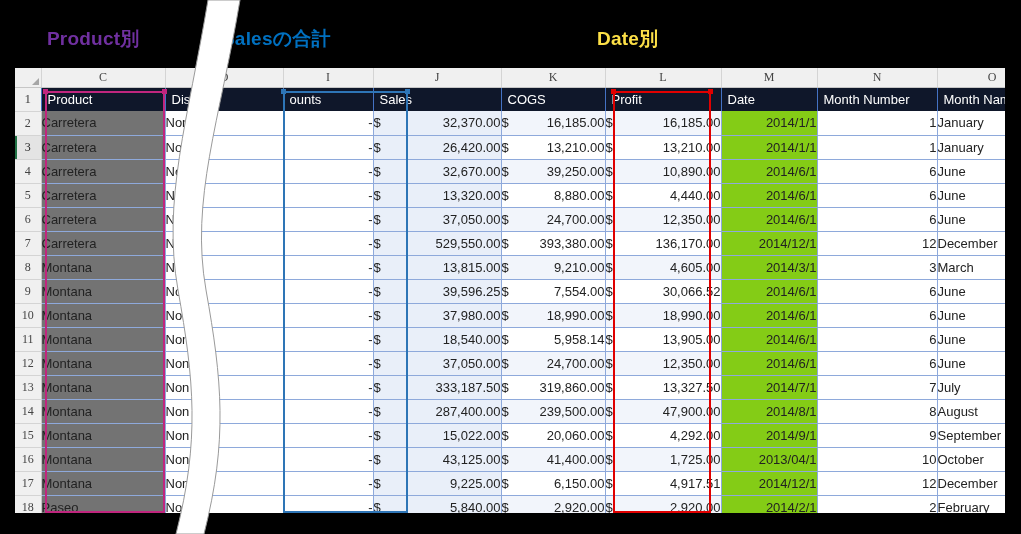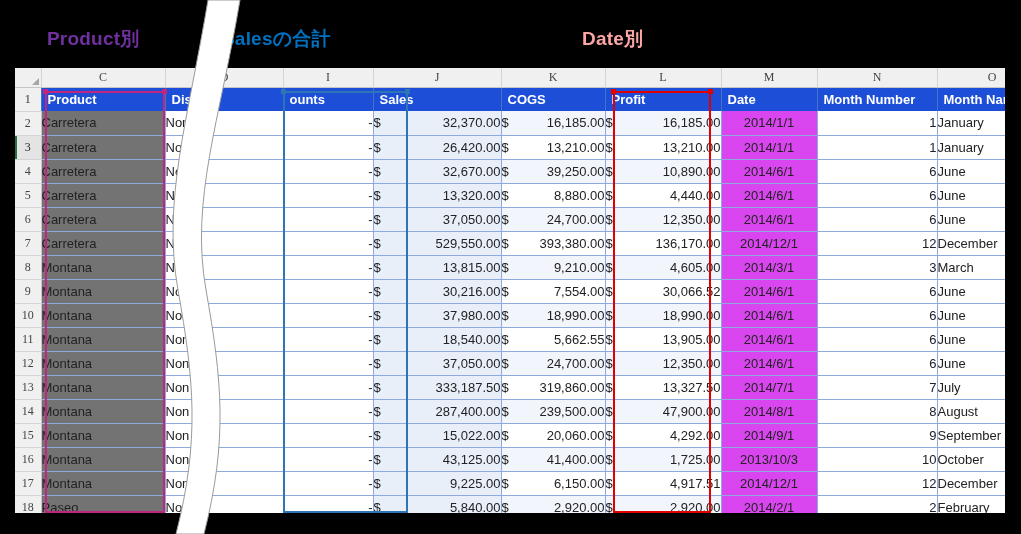--- a/index.html
+++ b/index.html
@@ -15,21 +15,21 @@
   .callout {
     position:absolute;
     font-weight:bold;
     font-size:19px;
     letter-spacing:.2px;
     white-space:nowrap;
     font-family:"Liberation Sans", sans-serif;
   }
   #callout-product { left:47px;  top:26px; color:#7030A0; }
   #callout-sales   { left:222px; top:26px; color:#0070C0; }
-  #callout-date    { left:582px; top:26px; color:#fca5a5; }
+  #callout-date    { left:597px; top:26px; color:#fde047; }
 
   
   .sheet {
     position:absolute;
     left:15px; top:68px;
     width:990px; height:445px;
     background:#ffffff;
     overflow:hidden;
     z-index:10;
   }
@@ -71,23 +71,23 @@
     color:#444;
     font-family:"Liberation Serif", serif;
     height:24px;
   }
   td.rowno.sel { background:#e4e4e4; color:#222; }
   td.rowno.sel-green { box-shadow: inset 2px 0 0 #217346; }
 
   
   tr.hdrrow td {
     height:24px;
-    background:#1d4ed8;
+    background:#0f172a;
     color:#ffffff;
-    font-weight:bold;
+    font-weight:normal;
     font-size:13px;
     border-right:1px solid #4472C4;
     vertical-align:middle;
     padding:0 6px;
     white-space:nowrap;
   }
   tr.hdrrow td.rowno { background:#f0f0f0; color:#444; font-weight:normal; }
 
   
   td.cell {
@@ -106,21 +106,21 @@
   td.cell.right  { text-align:right; }
   td.cell.num    { text-align:right; }
 
   
   .money { display:flex; justify-content:space-between; align-items:center; }
   .money .cur { }
   .money .val { }
 
   
   td.cell.prod-sel { background:#737373; }
-  td.cell.date-sel { background:#d946ef; text-align:center; }
+  td.cell.date-sel { background:#84cc16; text-align:right; }
   td.cell.sales-sel{ background:#E9EFF9; }
 
   
   .selrect { position:absolute; z-index:25; pointer-events:none; }
   .selrect .hdl {
     position:absolute; width:5px; height:5px;
   }
   #sel-product { border:2px solid #C0267E; left:30px; top:23px; width:120px; height:422px; }
   #sel-product .hdl { background:#C0267E; }
   #sel-sales   { border:2px solid #2E75B6; left:268px; top:23px; width:125px; height:422px; }
@@ -383,21 +383,21 @@
           <td class="cell ">March</td>
         </tr>
         <tr>
           <td class="rowno">9</td>
           <td class="cell prod-sel">Montana</td>
           <td class="cell ">Non</td>
           <td class="cell right">-</td>
           <td class="cell sales-sel">
             <div class="money">
               <span class="cur">$</span>
-              <span class="val">30,216.00</span>
+              <span class="val">39,596.25</span>
             </div>
           </td>
           <td class="cell cogs">
             <div class="money">
               <span class="cur">$</span>
               <span class="val">7,554.00</span>
             </div>
           </td>
           <td class="cell profit">
             <div class="money">
@@ -443,21 +443,21 @@
           <td class="cell right">-</td>
           <td class="cell sales-sel">
             <div class="money">
               <span class="cur">$</span>
               <span class="val">18,540.00</span>
             </div>
           </td>
           <td class="cell cogs">
             <div class="money">
               <span class="cur">$</span>
-              <span class="val">5,662.55</span>
+              <span class="val">5,958.14</span>
             </div>
           </td>
           <td class="cell profit">
             <div class="money">
               <span class="cur">$</span>
               <span class="val">13,905.00</span>
             </div>
           </td>
           <td class="cell date-sel">2014/6/1</td>
           <td class="cell num">6</td>
@@ -587,21 +587,21 @@
               <span class="cur">$</span>
               <span class="val">41,400.00</span>
             </div>
           </td>
           <td class="cell profit banded">
             <div class="money">
               <span class="cur">$</span>
               <span class="val">1,725.00</span>
             </div>
           </td>
-          <td class="cell date-sel">2013/10/3</td>
+          <td class="cell date-sel">2013/04/1</td>
           <td class="cell num">10</td>
           <td class="cell ">October</td>
         </tr>
         <tr>
           <td class="rowno">17</td>
           <td class="cell prod-sel">Montana</td>
           <td class="cell ">Non</td>
           <td class="cell right">-</td>
           <td class="cell sales-sel">
             <div class="money">

